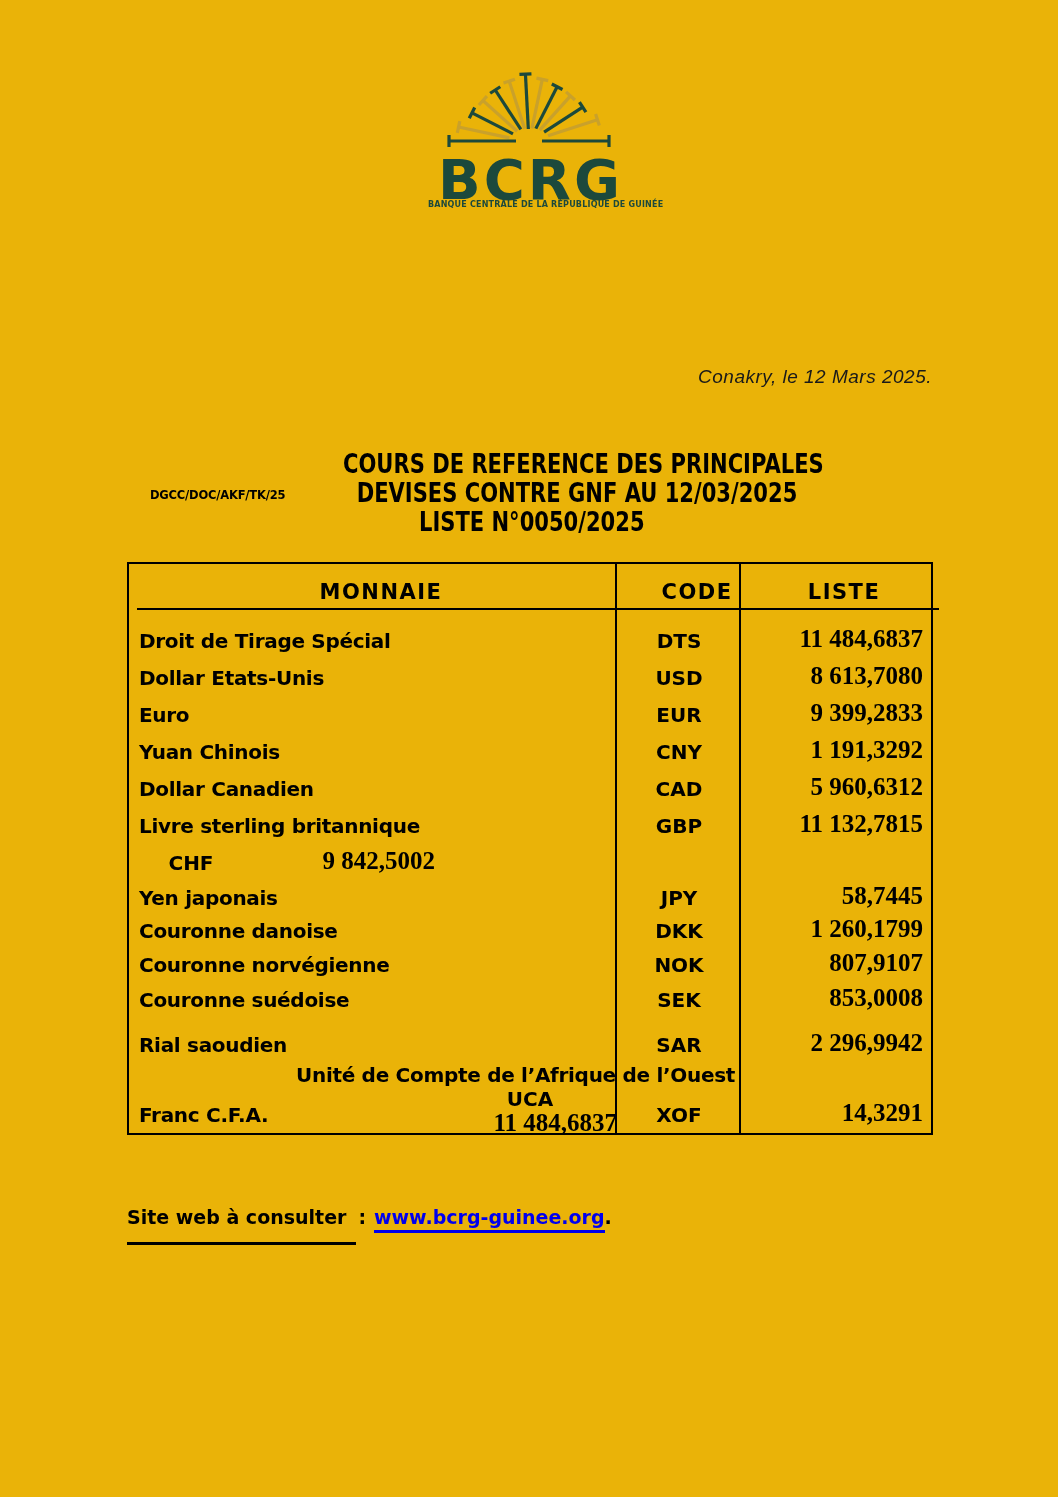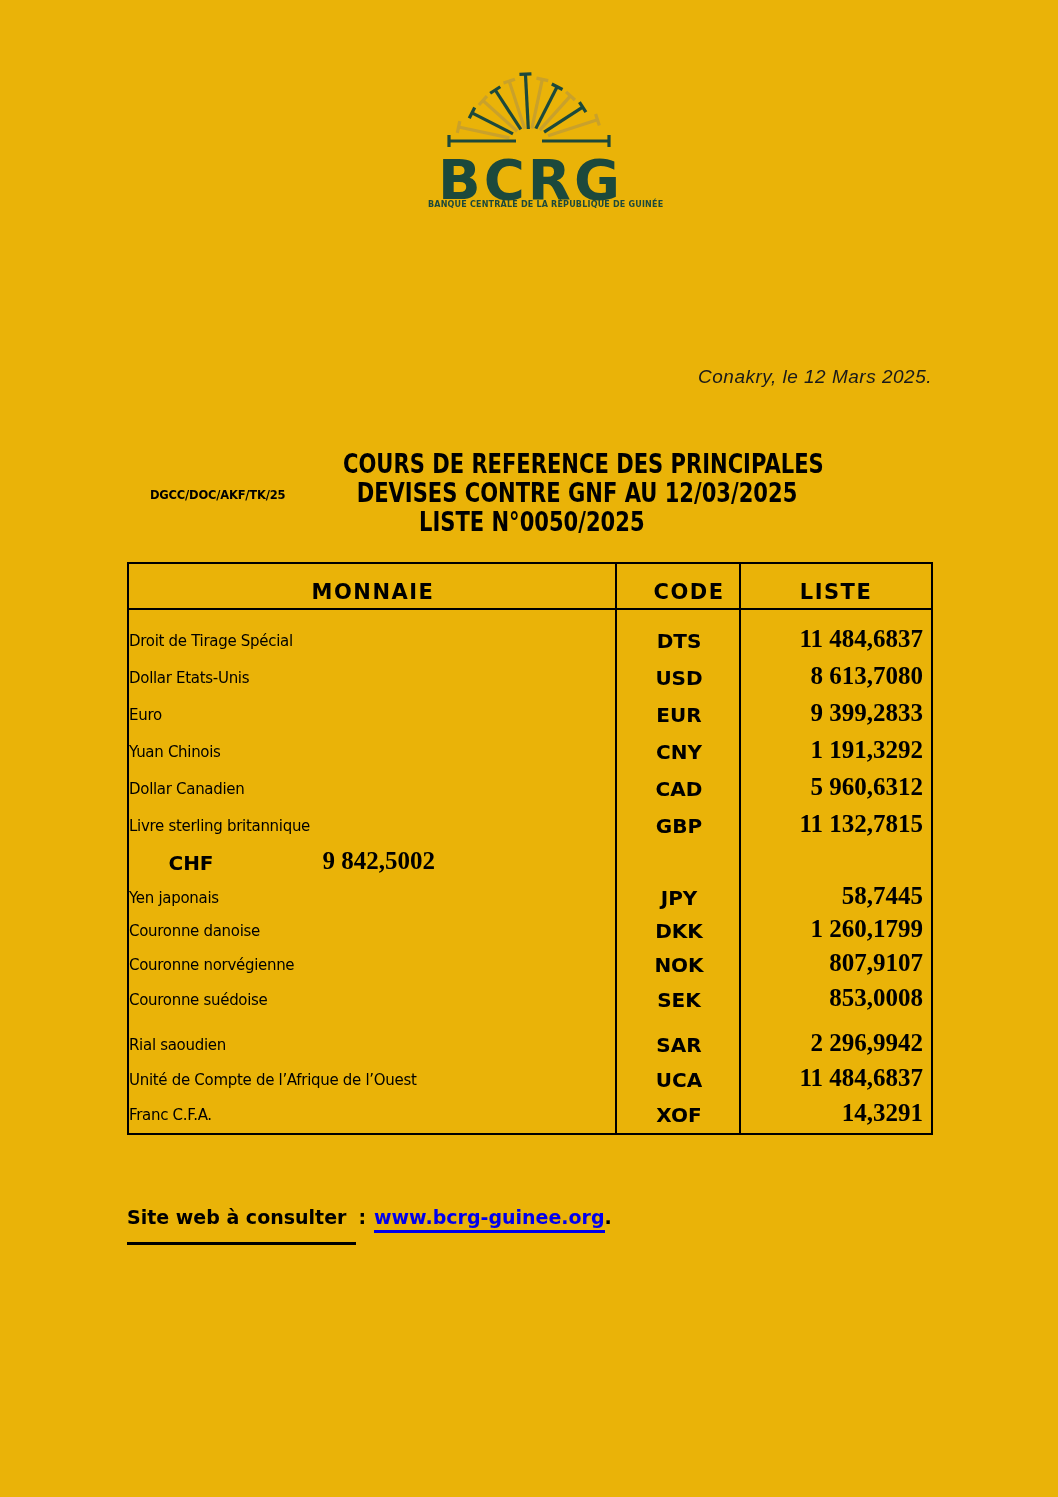--- a/index.html
+++ b/index.html
@@ -52,44 +52,44 @@
   
   .rates-table{
     position:absolute;left:127px;top:562px;
     width:806px;height:573px;
     border:2px solid #000;box-sizing:border-box;
   }
   .vline{position:absolute;top:0;bottom:0;width:2px;background:#000;}
   .vline-1{left:486px;}
   .vline-2{left:610px;}
   .thead{
-    position:absolute;left:0;top:0;width:802px;height:44px;
+    position:absolute;left:8px;top:0;width:802px;height:44px;
     border-bottom:2px solid #000;
     display:flex;align-items:flex-end;
   }
   .thead > div{
     font-size:21px;font-weight:bold;letter-spacing:1.5px;
     padding-bottom:4px;text-align:center;box-sizing:border-box;
   }
   .h-monnaie{width:488px;}
   .h-code{width:124px;padding-left:20px;}
   .h-cours{width:190px;}
   .tbody{
     position:absolute;left:0;top:46px;width:802px;bottom:0;
     padding-top:12px;box-sizing:border-box;
   }
   .trow{display:flex;align-items:center;height:37px;}
   .trow:nth-child(8),.trow:nth-child(9),.trow:nth-child(11){height:33px;}
   .trow:nth-child(10){height:36px;}
   .trow:nth-child(12){margin-top:10px;}
-  .trow:nth-child(13){height:34px;}
+  .trow:nth-child(13){height:34px;flex-direction:column;}
   .trow:nth-child(14){height:35px;}
   .c1{
-    width:488px;box-sizing:border-box;
-    font-size:15px;font-weight:normal;letter-spacing:-0.3px;
+    width:488px;box-sizing:border-box;padding-left:10px;
+    font-size:20px;font-weight:bold;letter-spacing:-0.3px;
     white-space:nowrap;
   }
   .c2{
     width:124px;text-align:center;
     font-size:20px;font-weight:bold;
   }
   .c3{
     width:190px;box-sizing:border-box;text-align:right;padding-right:8px;
     font-family:"Liberation Serif","DejaVu Serif",serif;
     font-size:25px;font-weight:bold;

